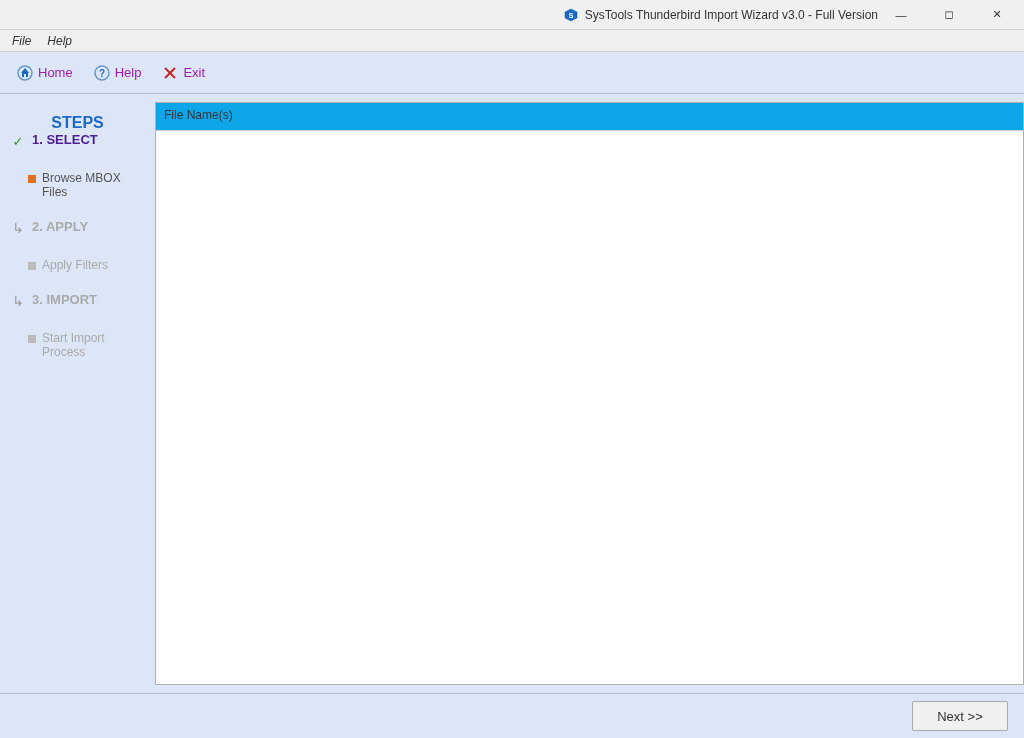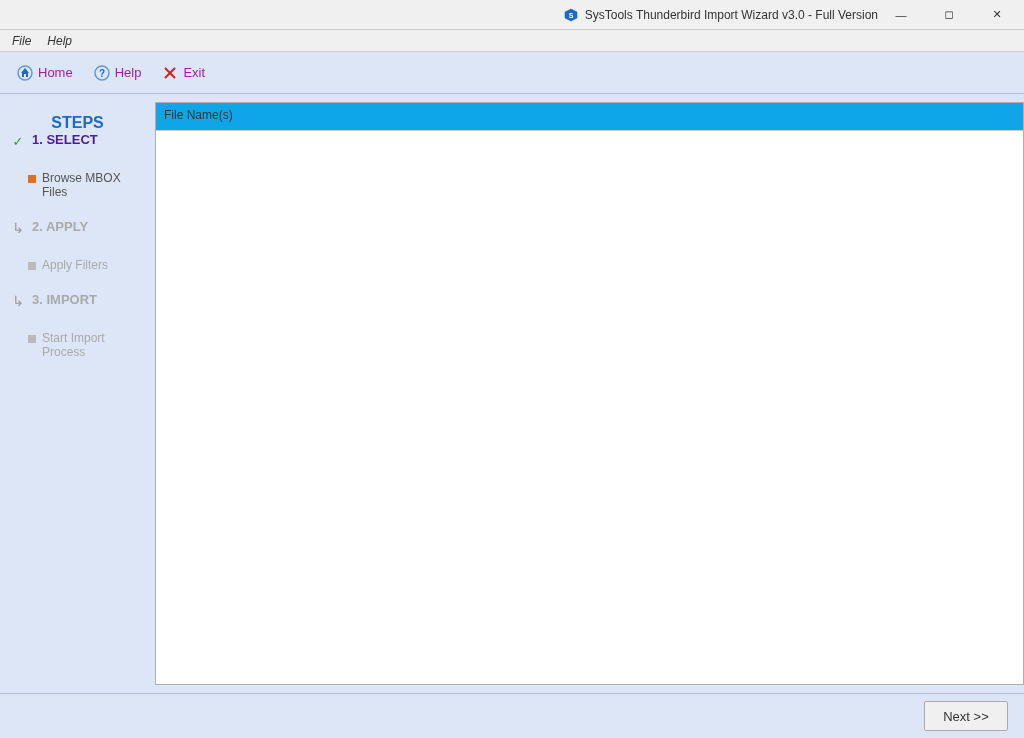--- a/index.html
+++ b/index.html
@@ -245,21 +245,21 @@
     .bottom-bar {
       height: 45px;
       background: #dce6f7;
       border-top: 1px solid #b0bcd4;
       display: flex;
       align-items: center;
       justify-content: flex-end;
       padding: 0 16px;
     }
     .next-btn {
-      width: 84px;
+      width: 96px;
       height: 30px;
       background: #f0f0f0;
       border: 1px solid #aaa;
       border-radius: 2px;
       font-size: 13px;
       color: #333;
       cursor: pointer;
       display: flex;
       align-items: center;
       justify-content: center;

